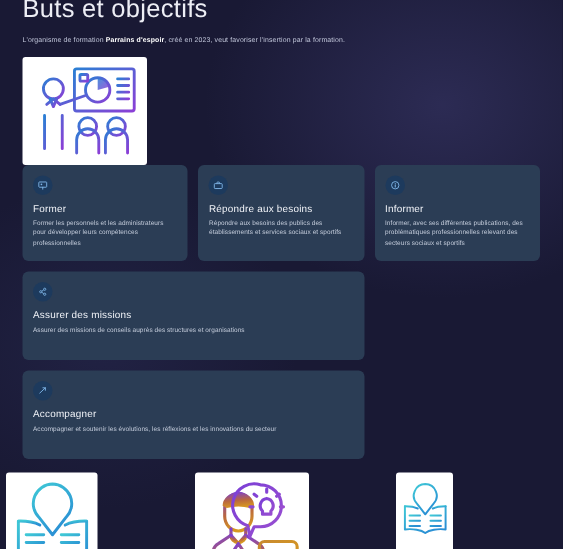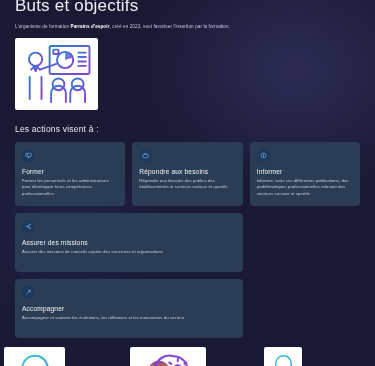--- a/index.html
+++ b/index.html
@@ -191,21 +191,20 @@
           <path d="M40 80 L40 68 a10 10 0 0 1 20 0 L60 80"></path>
           <path d="M50 64 L50 80"></path>
           <circle cx="76" cy="56" r="8"></circle>
           <path d="M66 80 L66 68 a10 10 0 0 1 20 0 L86 80"></path>
           <path d="M76 64 L76 80"></path>
         </g>
       </svg>
     </span>
   </div>
 
-  <h2 class="section-heading">Les actions visent à :</h2>
 
   <div class="card-grid">
 
     <div class="card">
       <span class="card-icon">
         <svg viewBox="0 0 16 16" fill="none" xmlns="http://www.w3.org/2000/svg">
           <rect x="2" y="3" width="12" height="8" rx="1" stroke="#7fb6e8" stroke-width="1.4"></rect>
           <path d="M8 11 v3" stroke="#7fb6e8" stroke-width="1.4" stroke-linecap="round"></path>
           <circle cx="6" cy="6.6" r="1.3" fill="#7fb6e8"></circle>
         </svg>

